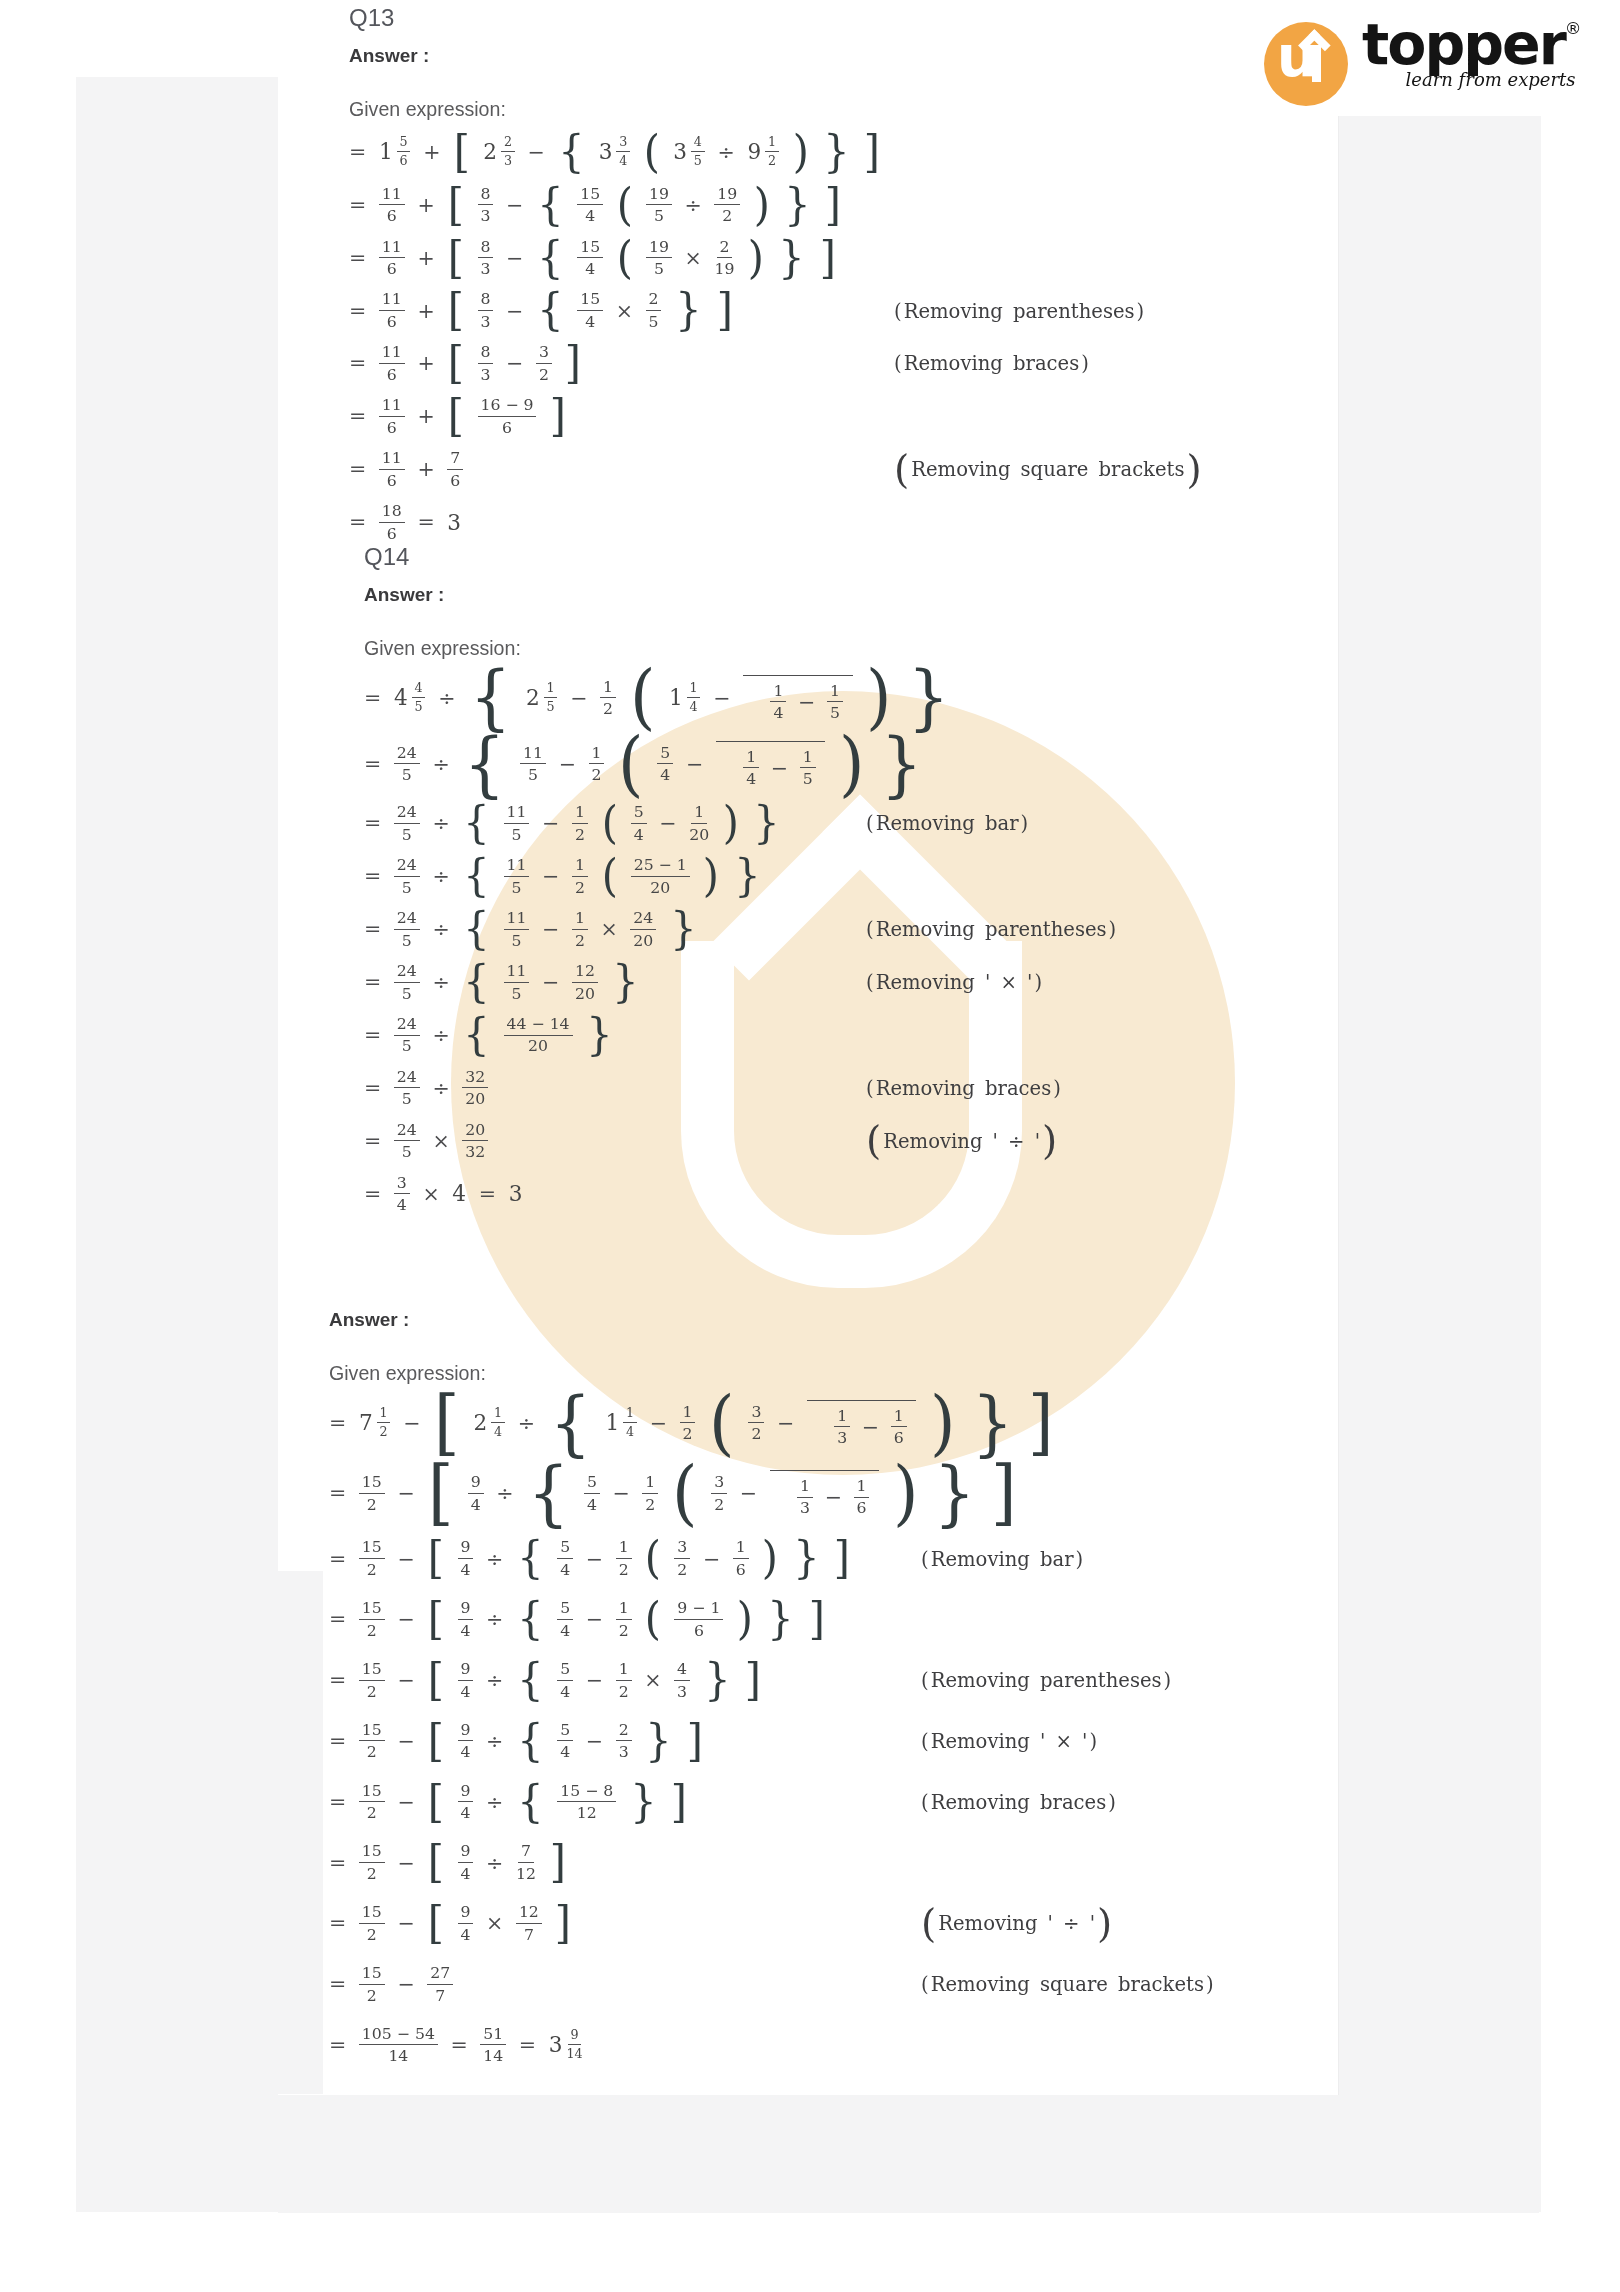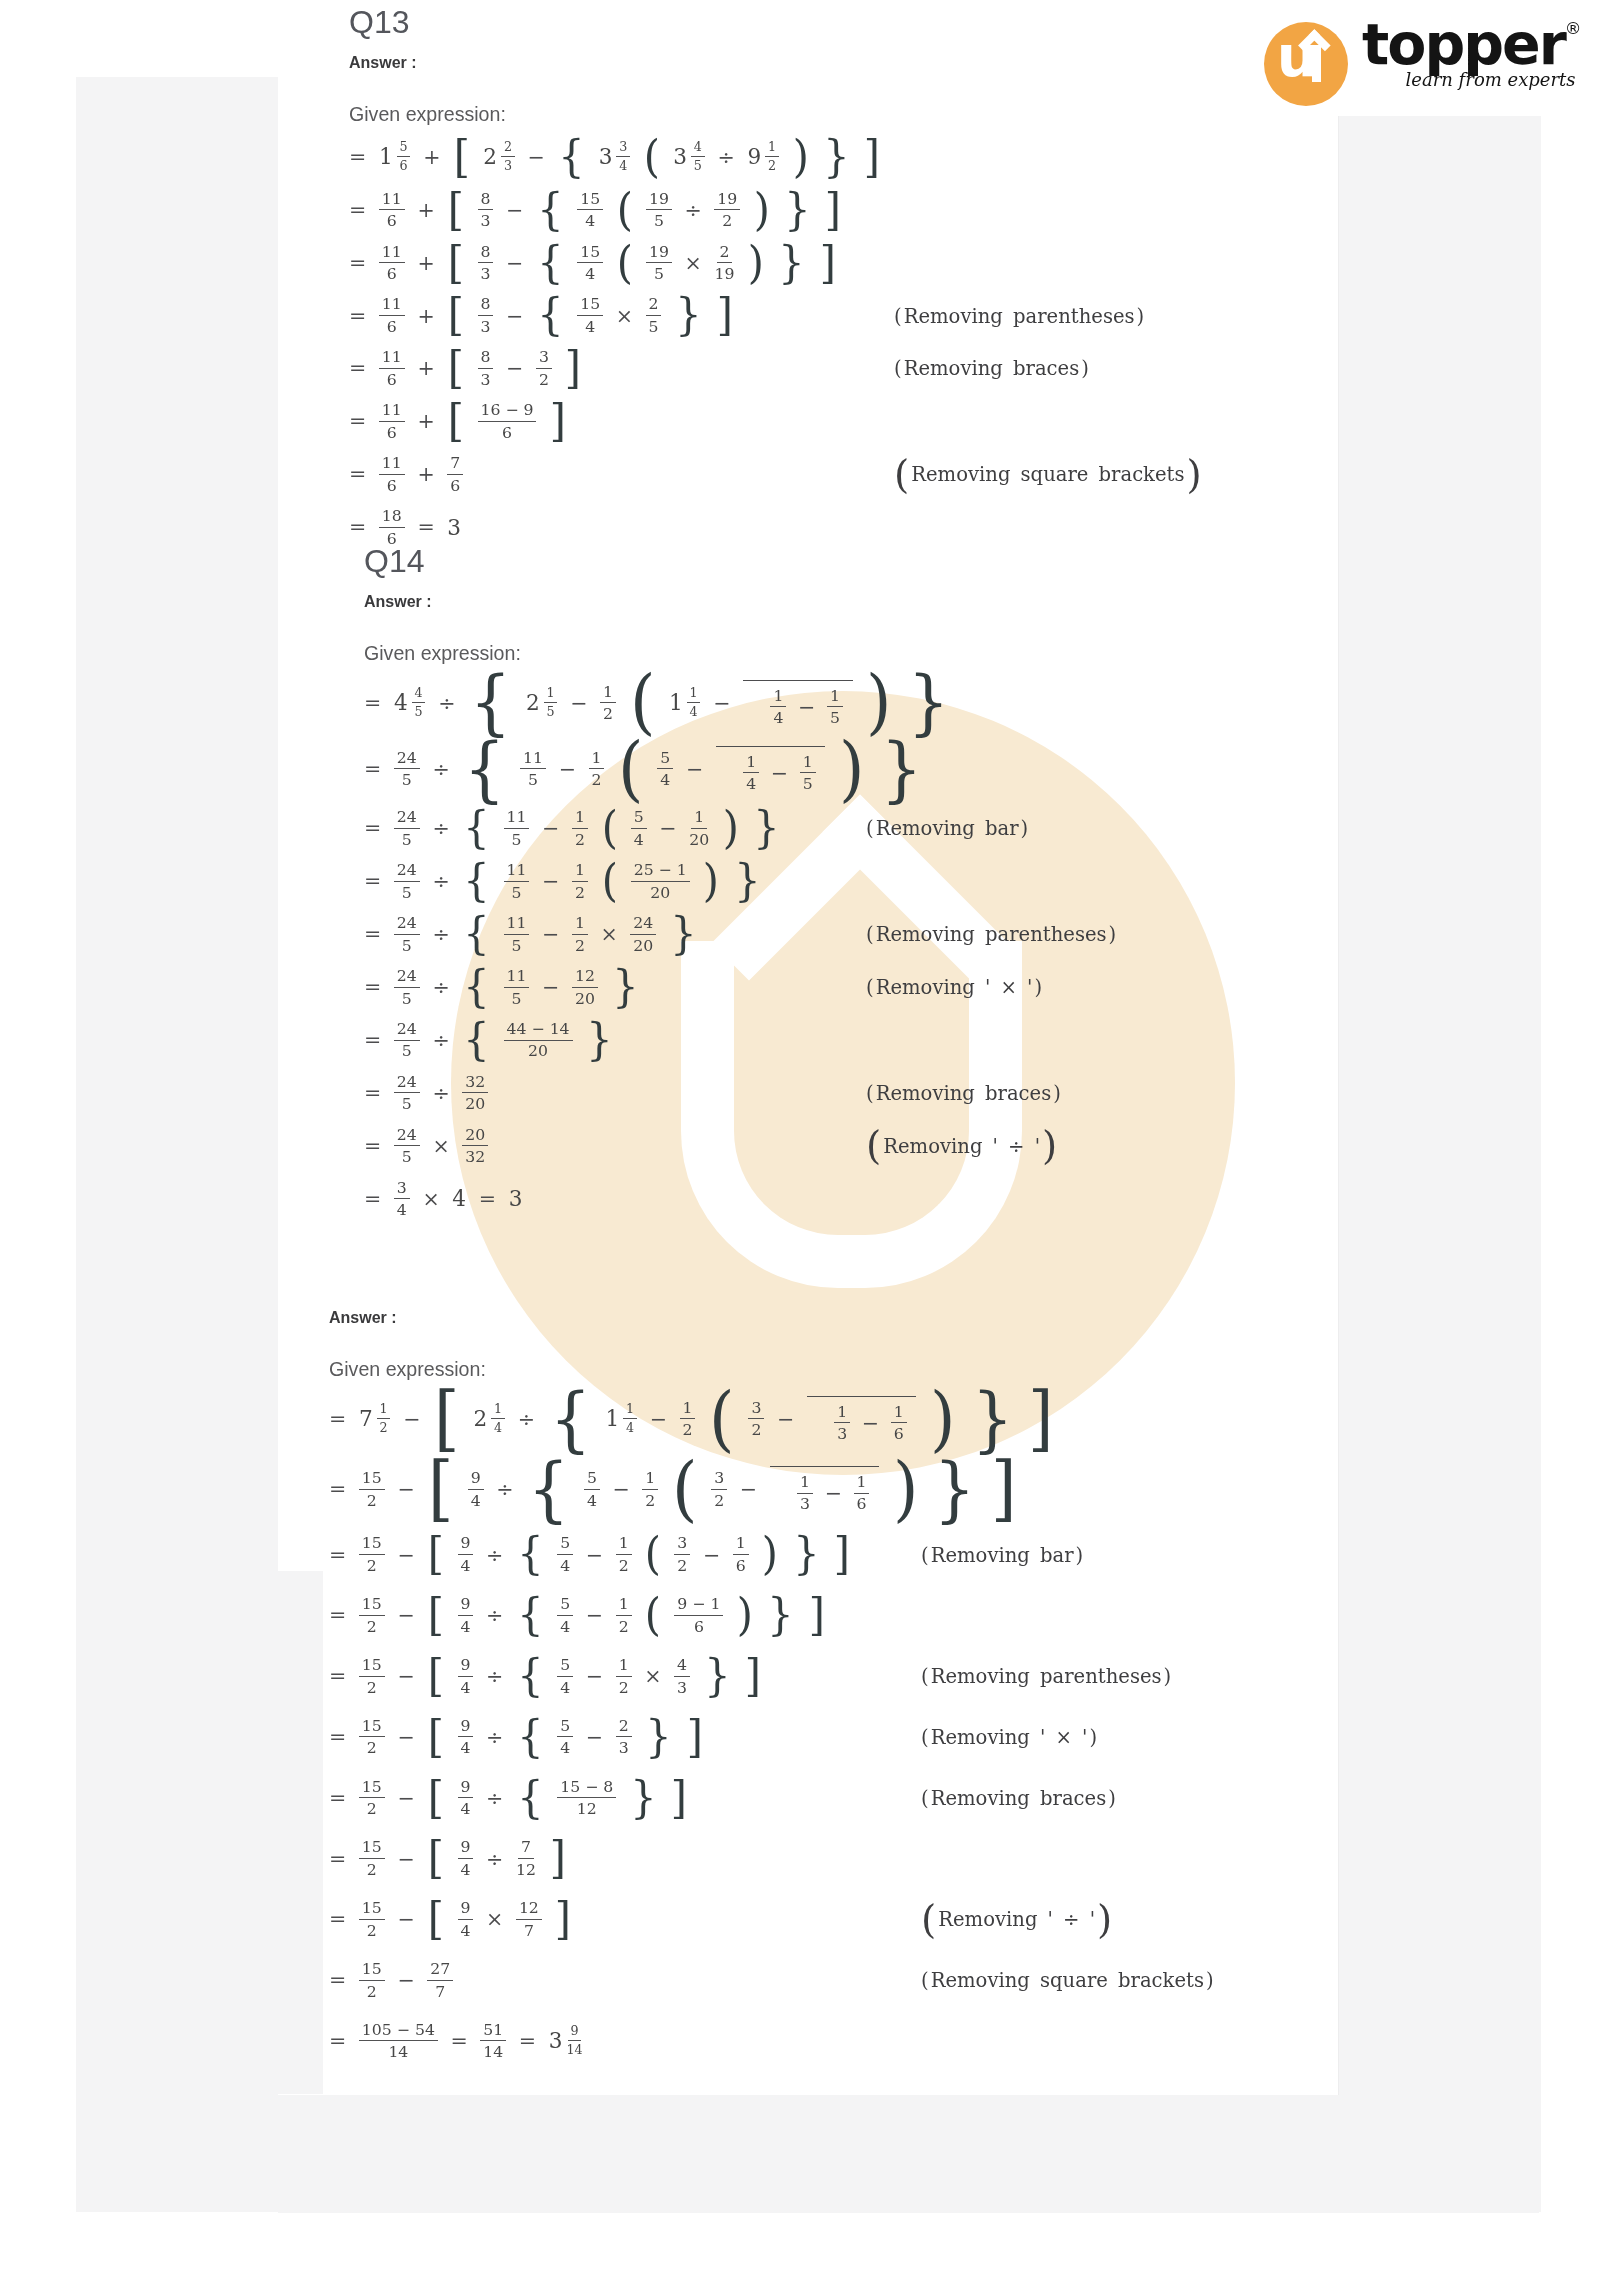--- a/index.html
+++ b/index.html
@@ -33,22 +33,22 @@
   .brand{font-family:"DejaVu Sans",sans-serif;font-weight:800;font-size:57px;letter-spacing:-2px;line-height:1.0;}
   .reg{font-family:"DejaVu Sans",sans-serif;font-size:16.7px;vertical-align:top;position:relative;top:2px;}
   .tagline{font-family:"DejaVu Serif",serif;font-style:italic;font-size:18px;text-align:right;
     margin-top:-3.9px;padding-right:5.9px;}
 
   
   .sec{position:absolute;z-index:3;width:990px;}
   .sec0{left:349px;top:3.9px;}
   .sec1{left:364px;top:543px;}
   .sec2{left:329px;top:1264px;}
-  .q-head{margin:0;font-family:"Liberation Sans",sans-serif;font-weight:400;font-size:32px;color:#54565c;}
-  .ans{margin-top:12.7px;font-family:"Liberation Sans",sans-serif;font-weight:bold;font-size:16px;color:#3a3a3c;}
+  .q-head{margin:0;font-family:"Liberation Sans",sans-serif;font-weight:400;font-size:24px;color:#54565c;}
+  .ans{margin-top:12.7px;font-family:"Liberation Sans",sans-serif;font-weight:bold;font-size:19px;color:#3a3a3c;}
   .sec2 .ans{margin-top:45px;}
   .given{margin-top:31px;margin-bottom:7.8px;font-family:"Liberation Sans",sans-serif;font-size:19.6px;color:#5a5a5c;}
 
   
   .line{position:relative;display:flex;align-items:center;gap:12.7px;min-height:47px;margin-bottom:5.9px;
     font-family:"DejaVu Serif",serif;color:#474747;}
   .sec2 .line{margin-bottom:9.8px;min-height:51px;}
   .op{font-size:20.6px;color:#4c4c4e;}
   .pn{font-size:21.6px;color:#474747;}
   .frac{display:inline-flex;flex-direction:column;align-items:center;line-height:1;font-size:15.7px;}

